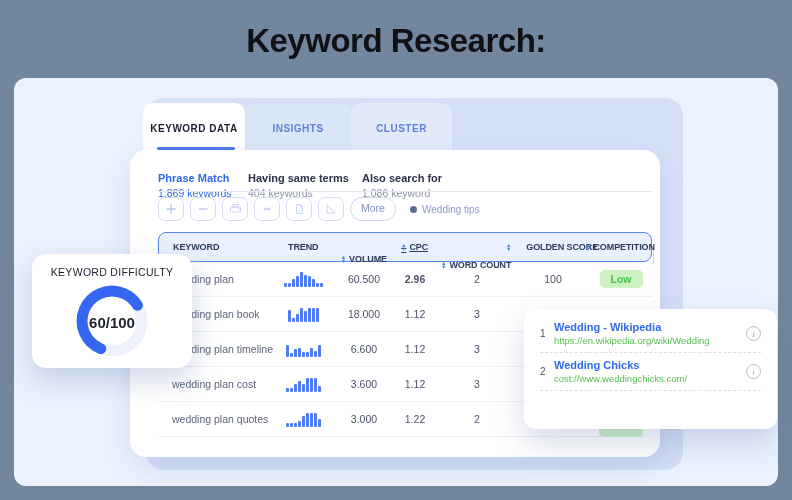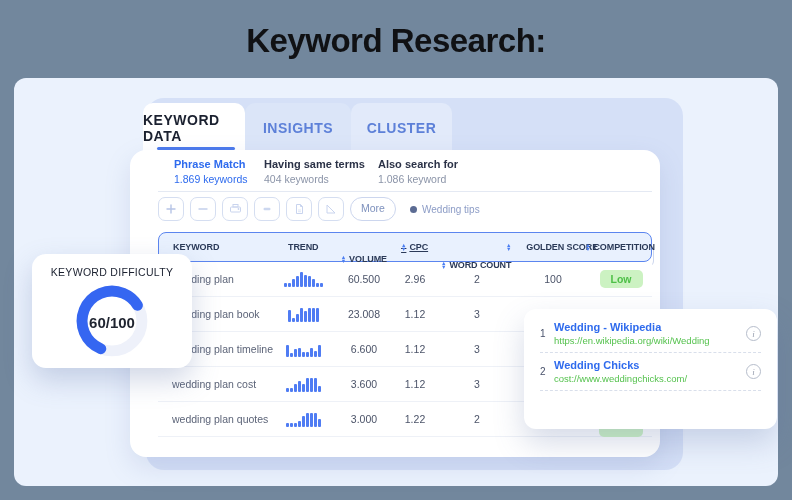--- a/index.html
+++ b/index.html
@@ -11,31 +11,31 @@
     font-size:33px; font-weight:800; color:#101114; letter-spacing:-0.5px; }
 
   .panel { position:absolute; left:14px; top:78px; width:764px; height:408px;
     background:#ebf2fd; border-radius:12px; }
 
   .offset-card { position:absolute; left:132px; top:20px; width:537px; height:372px;
     background:#d5e0f7; border-radius:18px; }
 
   .tab { position:absolute; top:25px; height:50px; border-radius:10px 10px 0 0;
     display:flex; align-items:center; justify-content:center;
-    font-size:14px; font-weight:700; letter-spacing:0.5px; cursor:default; }
+    font-size:10px; font-weight:700; letter-spacing:0.5px; cursor:default; }
   .tab-cluster  { left:337px; width:101px; background:#e2eafa; color:#5d80d8; }
   .tab-insights { left:231px; width:106px; background:#dbe5f8; color:#5d80d8; }
   .tab-active   { left:129px; width:102px; background:#ffffff; color:#1b2130; }
   .active-underline { position:absolute; left:143px; top:69px; width:78px; height:3px;
     background:#4c79ea; border-radius:2px; z-index:3; }
 
   .main-card { position:absolute; left:116px; top:72px; width:530px; height:307px;
     background:#ffffff; border-radius:16px; box-shadow:0 10px 26px rgba(110,130,185,0.18); z-index:2; }
 
-  .subtab { position:absolute; top:8px;margin-left:16px; }
+  .subtab { position:absolute; top:22px; }
   .subtab .lbl { font-size:11px; font-weight:700; color:#2b3247; }
   .subtab .cnt { font-size:10.5px; color:#8b94a8; margin-top:3px; }
   .subtab.active .lbl, .subtab.active .cnt { color:#2e6bee; }
   .st-0 { left:28px; } .st-1 { left:118px; } .st-2 { left:232px; }
 
   .divider { position:absolute; left:28px; top:41px; width:494px; height:1px; background:#e4e9f3; }
 
   .toolbar { position:absolute; left:0; top:47px; width:530px; height:24px; }
   .icon-btn { position:absolute; top:0; width:26px; height:24px; border:1.5px solid #d5def1;
     border-radius:7px; background:#fff; display:flex; align-items:center; justify-content:center; }
@@ -246,42 +246,42 @@
                   <span class="bar" style="height: 10.3px;"></span>
                   <span class="bar" style="height: 14.65px;"></span>
                   <span class="bar" style="height: 11.75px;"></span>
                   <span class="bar" style="height: 10.3px;"></span>
                   <span class="bar" style="height: 7.4px;"></span>
                   <span class="bar" style="height: 3.05px;"></span>
                   <span class="bar" style="height: 3.05px;"></span>
                 </div>
               </div>
               <div class="td" style="width: 56px;">60.500</div>
-              <div class="td" style="width: 46px;">2.96</div>
+              <div class="td" style="width: 46px; font-weight: bold;">2.96</div>
               <div class="td" style="width: 78px;">2</div>
               <div class="td" style="width: 74px;">100</div>
               <div class="td" style="width: 62px;">
                 <span class="badge">Low</span>
               </div>
             </div>
             <div class="trow">
               <div class="td left" style="width: 112px;">wedding plan book</div>
               <div class="td" style="width: 66px;">
                 <div class="bars">
                   <span class="bar" style="height: 11.75px;"></span>
                   <span class="bar" style="height: 3.05px;"></span>
                   <span class="bar" style="height: 7.4px;"></span>
                   <span class="bar" style="height: 13.2px;"></span>
                   <span class="bar" style="height: 10.3px;"></span>
                   <span class="bar" style="height: 13.2px;"></span>
                   <span class="bar" style="height: 13.2px;"></span>
                   <span class="bar" style="height: 13.2px;"></span>
                 </div>
               </div>
-              <div class="td" style="width: 56px;">23.008</div>
+              <div class="td" style="width: 56px;">18.000</div>
               <div class="td" style="width: 46px;">1.12</div>
               <div class="td" style="width: 78px;">3</div>
               <div class="td" style="width: 74px;"></div>
               <div class="td" style="width: 62px;"></div>
             </div>
             <div class="trow">
               <div class="td left" style="width: 112px;">wedding plan timeline</div>
               <div class="td" style="width: 66px;">
                 <div class="bars">
                   <span class="bar" style="height: 11.75px;"></span>

